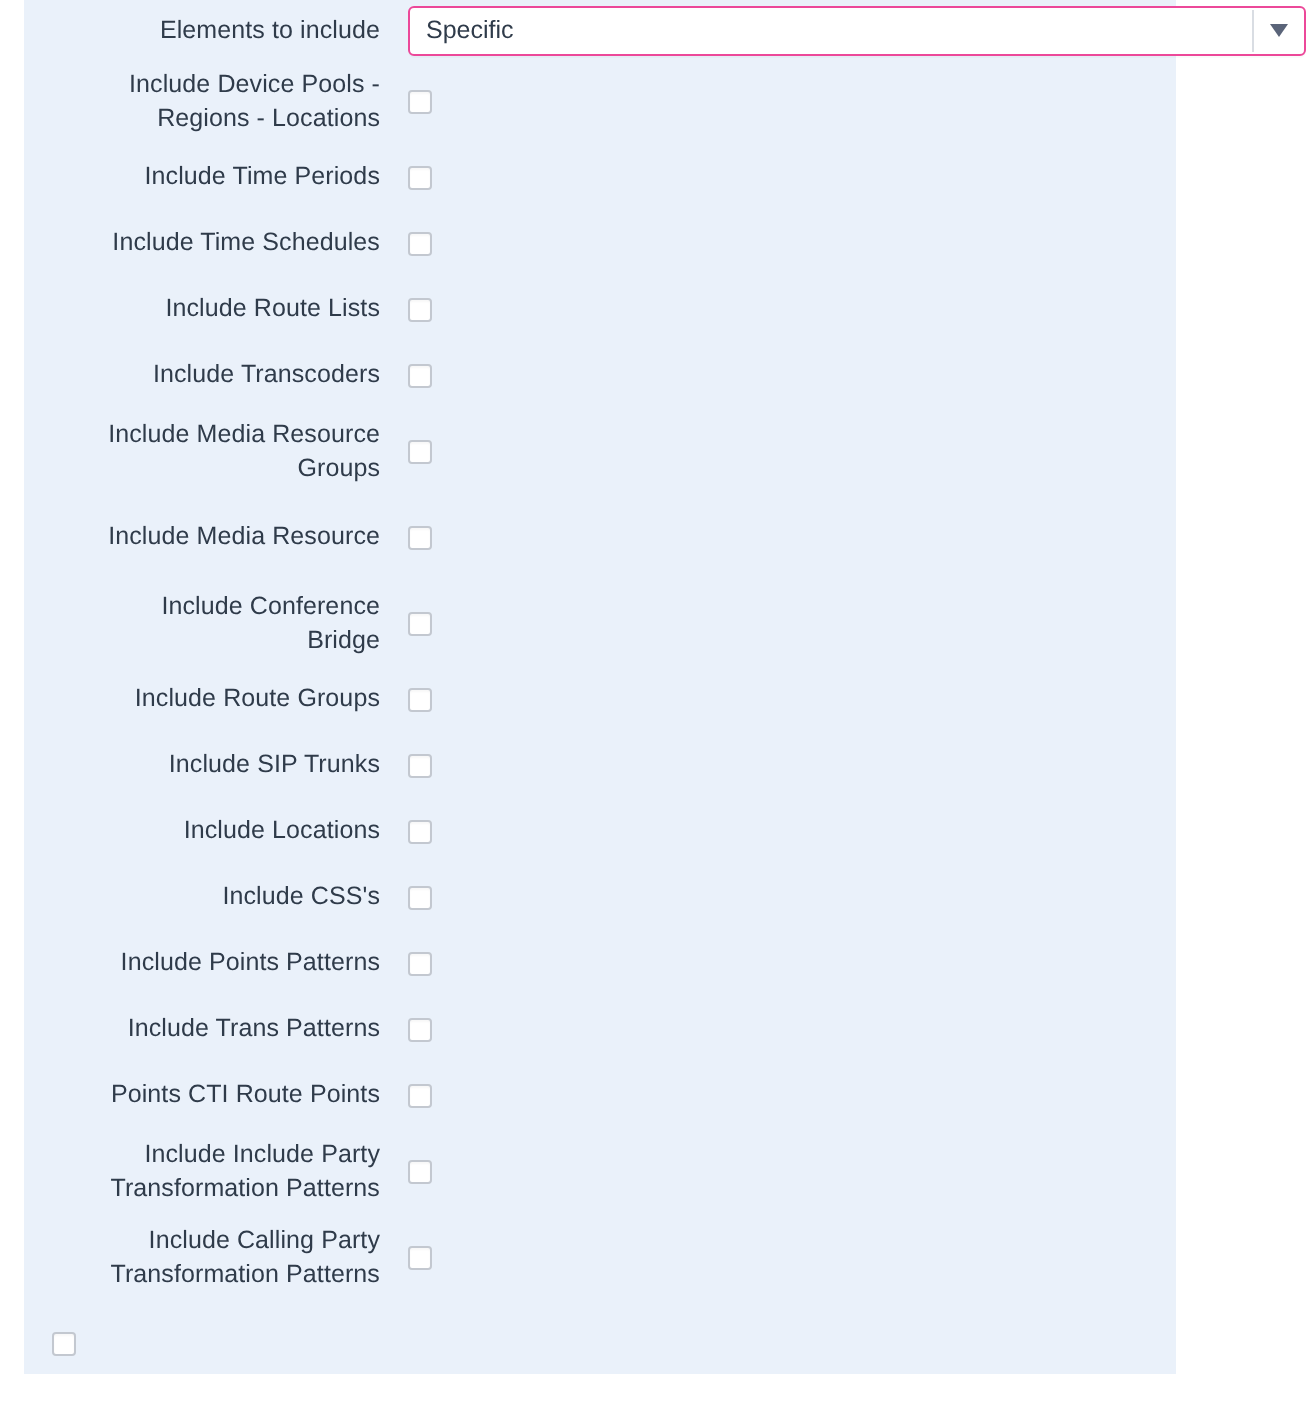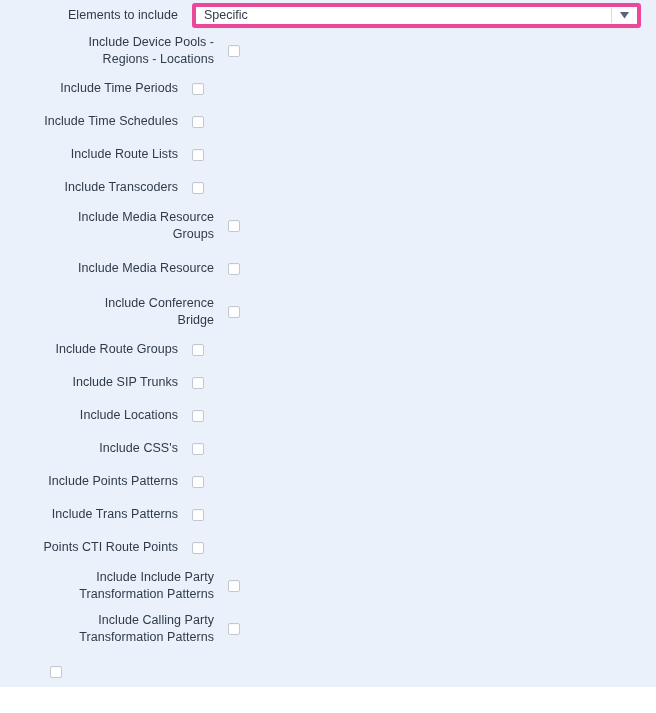--- a/index.html
+++ b/index.html
@@ -8,23 +8,23 @@
     background: #ffffff;
   }
   body {
     width: 656px;
     height: 713px;
     font-family: "Liberation Sans", sans-serif;
     overflow: hidden;
   }
   #panel {
     position: absolute;
-    left: 0;
+    left: 12px;
     top: 0;
-    width: 656px;
+    width: 576px;
     height: 687px;
     background: #eaf1fa;
     box-sizing: border-box;
   }
   .form-row {
     display: flex;
     align-items: center;
     width: 100%;
     box-sizing: border-box;
   }
@@ -53,21 +53,21 @@
     padding-top: 1px;
   }
   #select-row .row-label {
     padding-right: 0;
   }
   .select-box {
     position: relative;
     width: 449px;
     height: 25px;
     background: #ffffff;
-    border: 4px solid #ec4899;
+    border: 1px solid #ec4899;
     border-radius: 3px;
     box-sizing: border-box;
     display: flex;
     align-items: center;
     box-shadow: 0 1px 0 rgba(0,0,0,0.02);
   }
   .select-value {
     padding-left: 8px;
     font-size: 12.5px;
     color: #2f3b4a;
@@ -90,21 +90,21 @@
     bottom: 0;
     width: 25px;
     display: flex;
     align-items: center;
     justify-content: center;
   }
   .select-arrow svg { display: block; }
 
   
   .cb-row-1 { height: 33px; }
-  .cb-row-2 { height: 43px; margin-left: 36px; }
+  .cb-row-2 { height: 43px; }
   .cb-row-2 .row-label { line-height: 17px; }
 
   .checkbox {
     width: 12px;
     height: 12px;
     background: #ffffff;
     border: 1px solid #c3c8d0;
     border-radius: 2px;
     box-sizing: border-box;
     display: inline-block;

